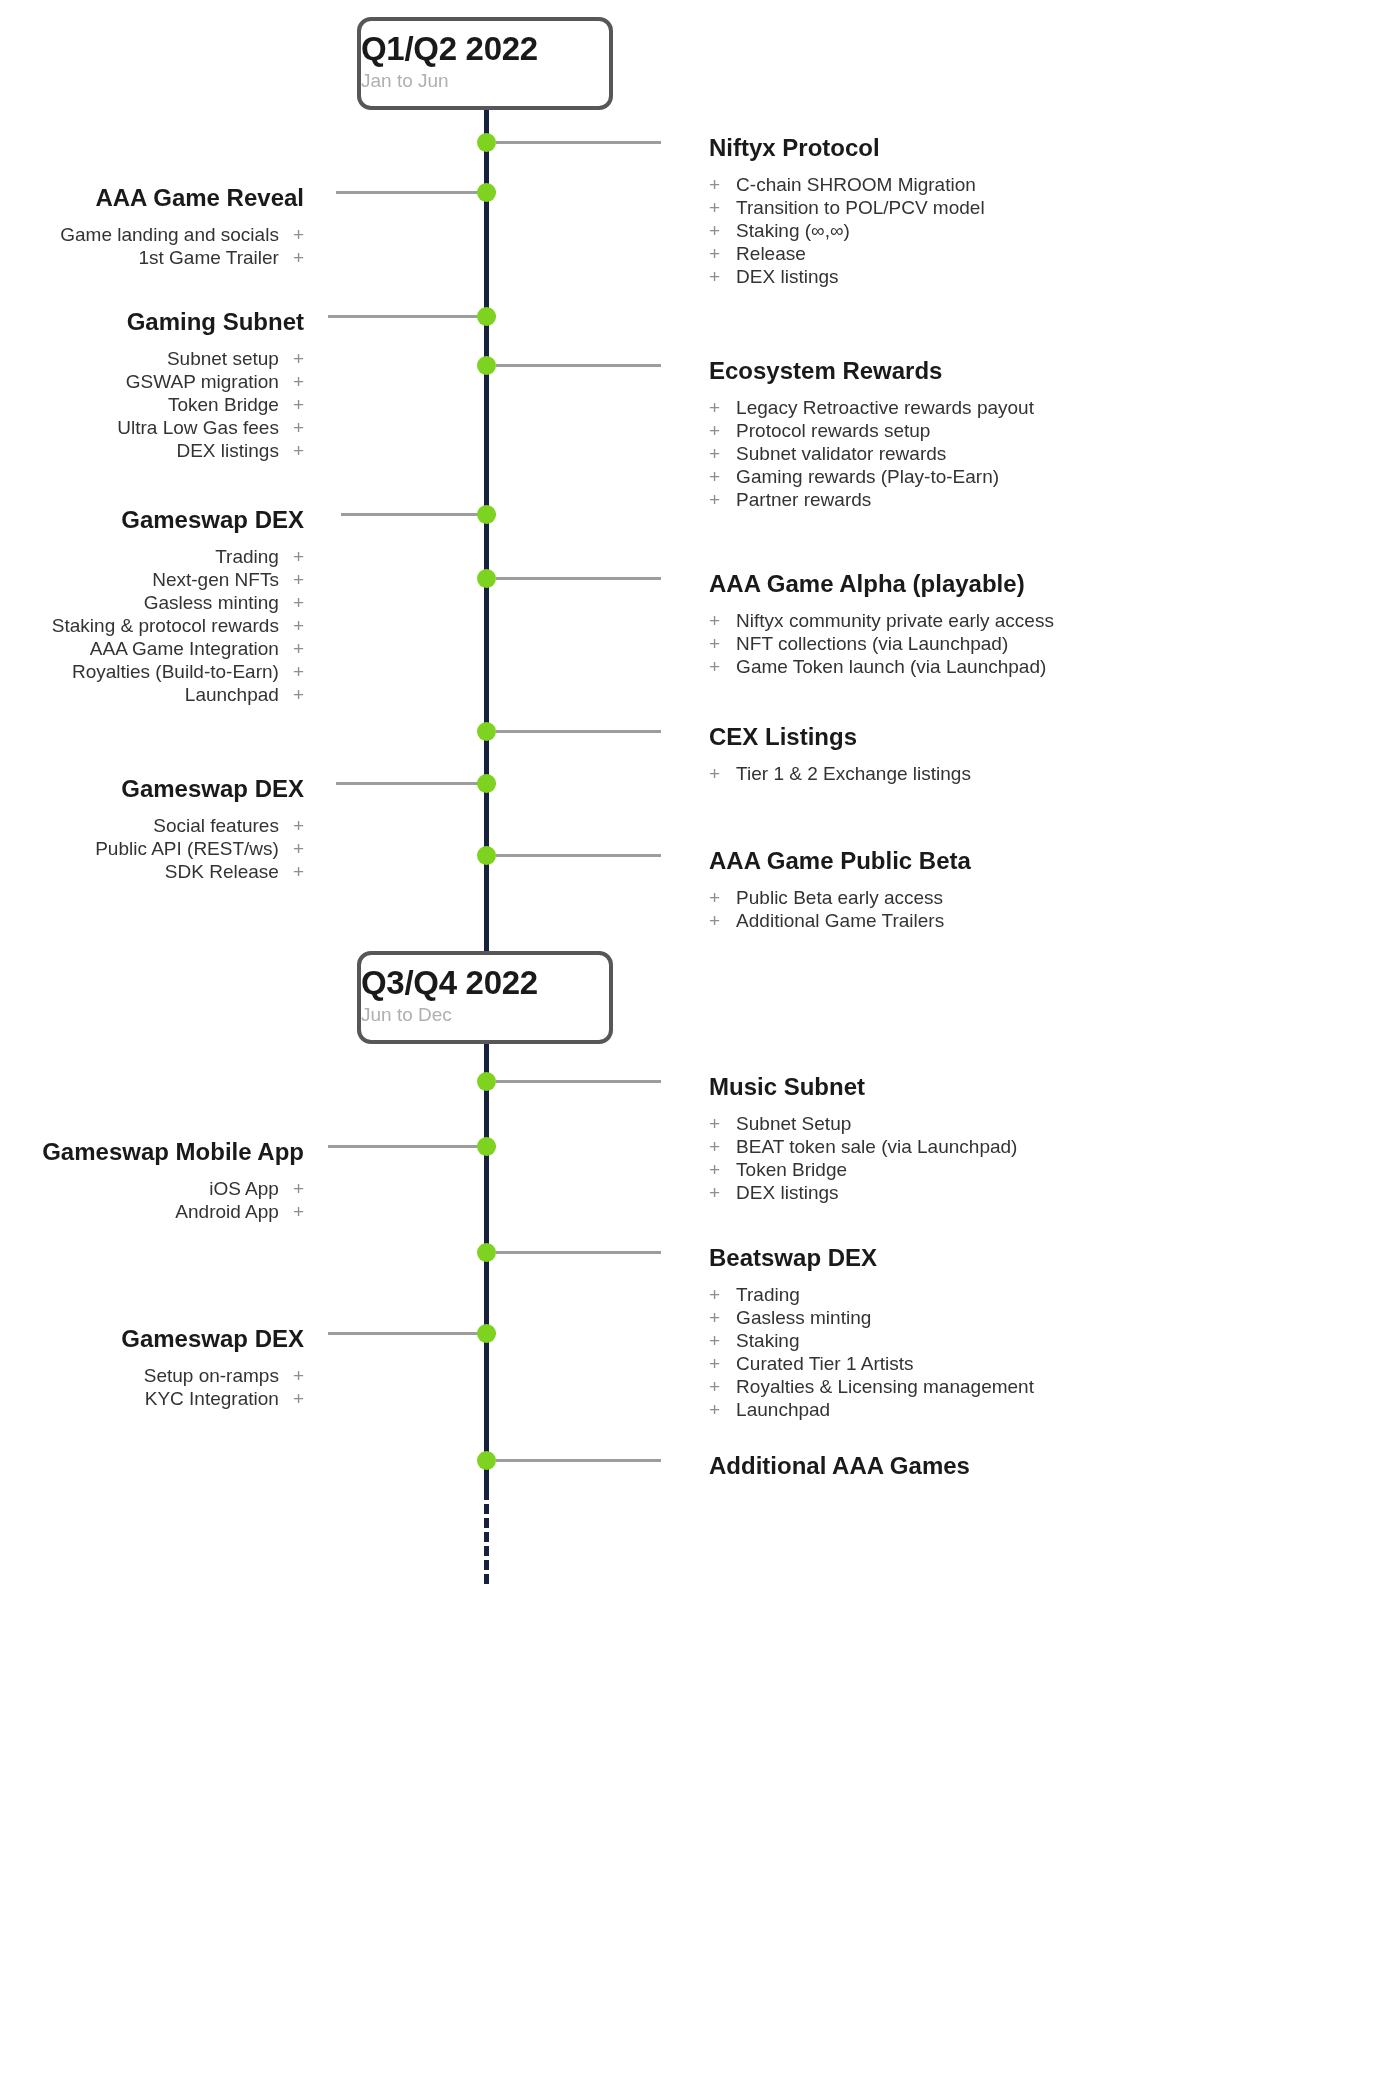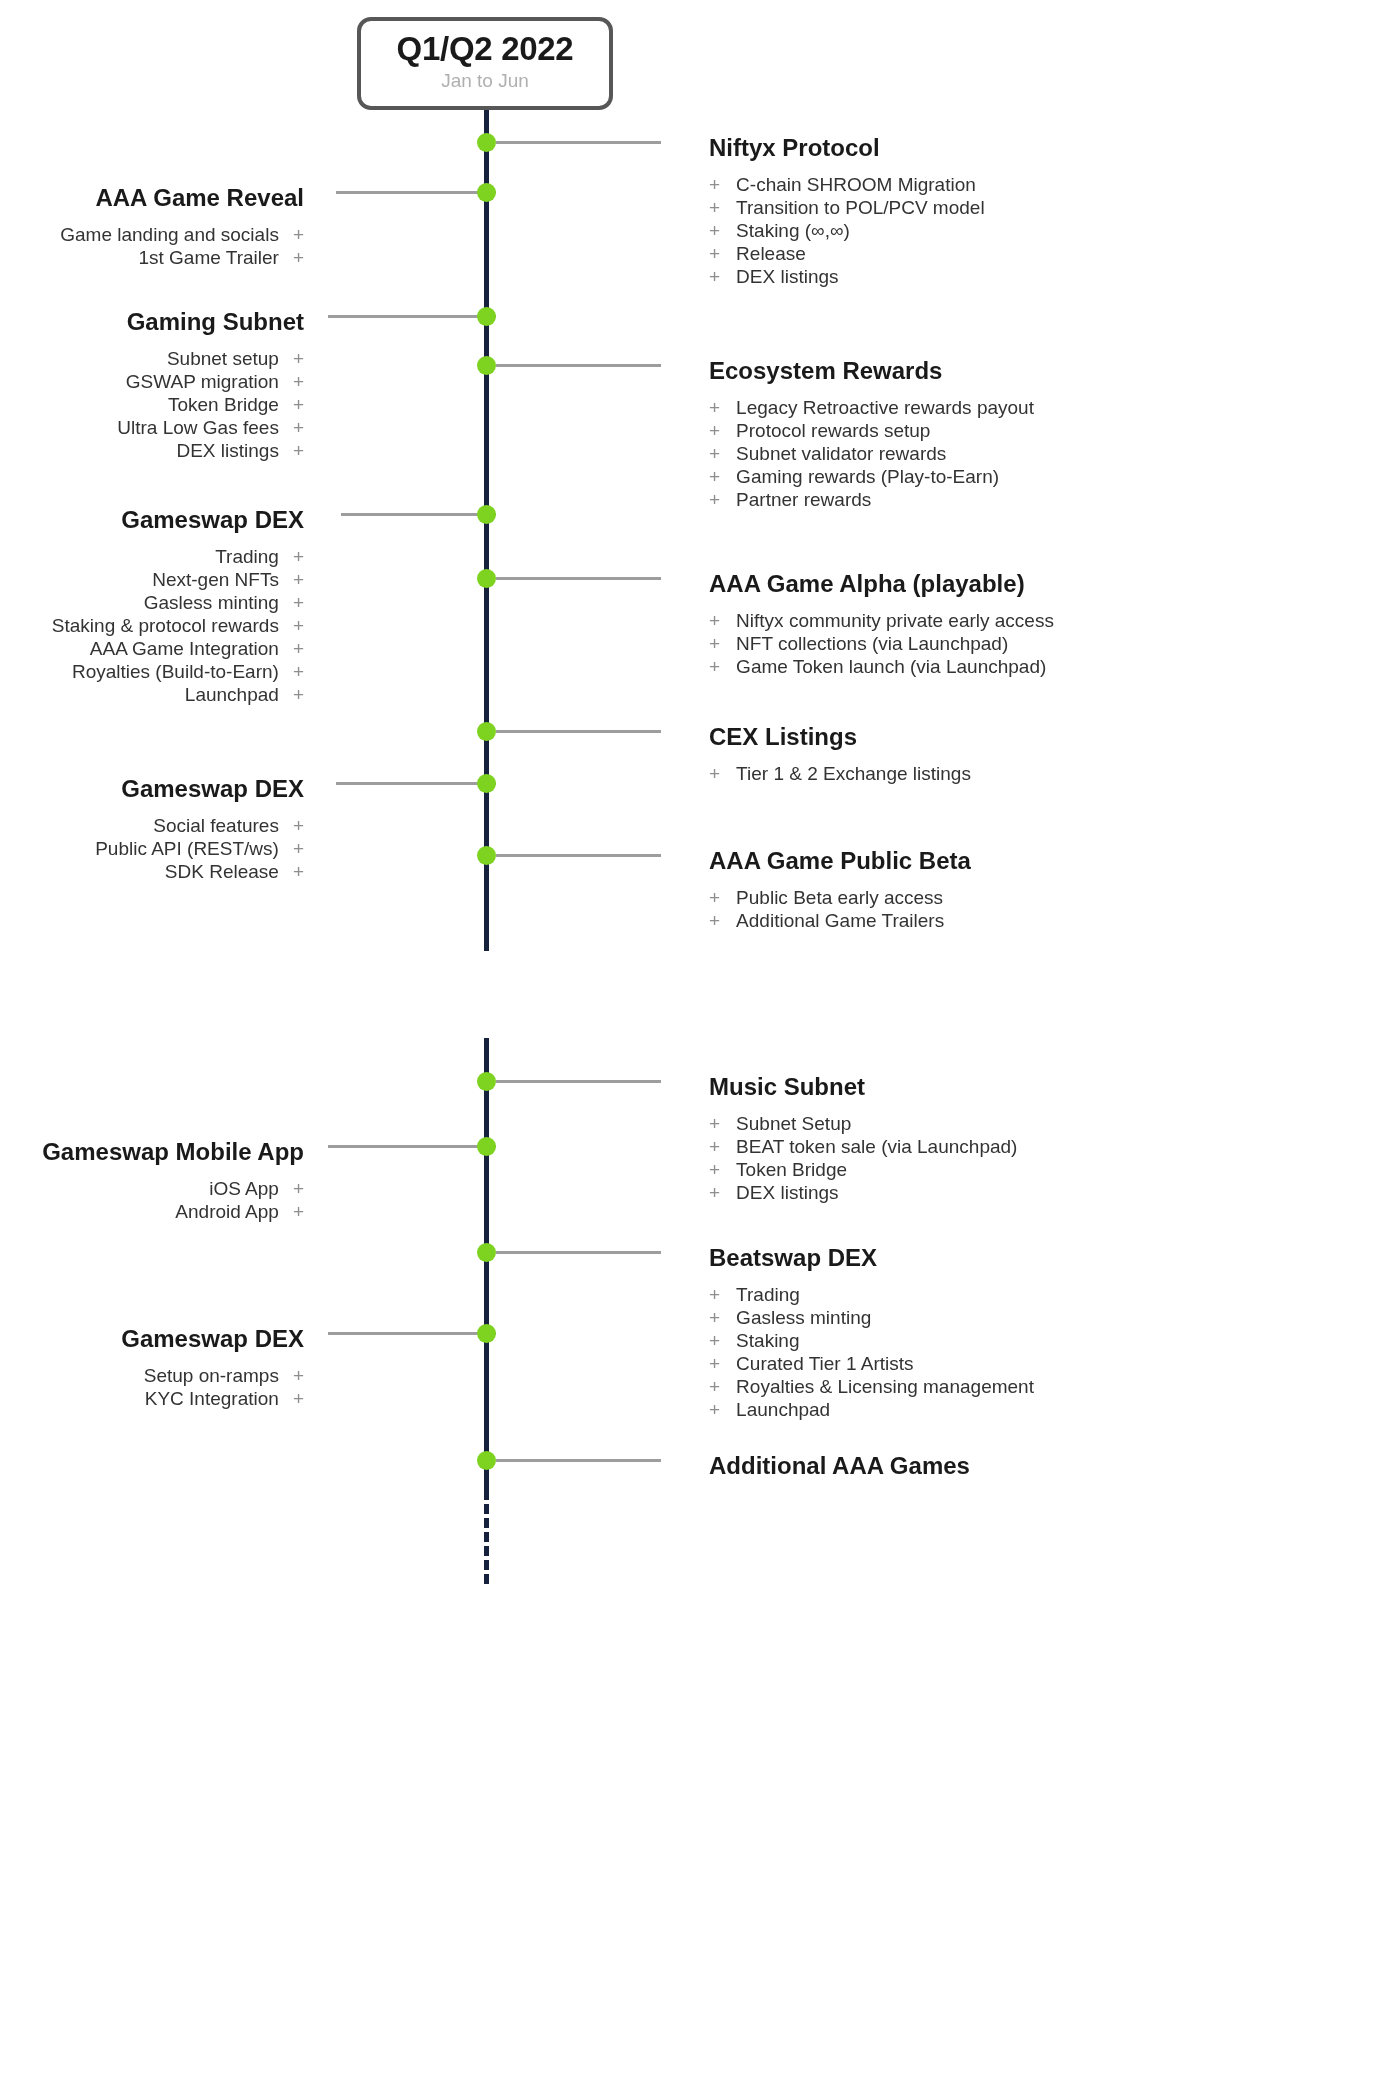--- a/index.html
+++ b/index.html
@@ -32,21 +32,21 @@
   }
 
   
   .period {
     position: absolute;
     left: 357px;
     width: 256px;
     background: #ffffff;
     border: 4px solid #575757;
     border-radius: 14px;
-    text-align: center;
+    text-align: left;
     padding: 10px 0 12px;
     z-index: 6;
   }
   .period-title {
     font-size: 33px;
     font-weight: bold;
     color: #1a1a1a;
     letter-spacing: -0.3px;
     line-height: 1.12;
   }
@@ -114,20 +114,24 @@
 <body>
 
 <div id="roadmap">
     <div class="spine" style="top: 102px; height: 849px;"></div>
     <div class="spine" style="top: 1038px; height: 452px;"></div>
     <div class="spine-dashed" style="top: 1490px; height: 94px;"></div>
     <div class="period" style="top: 17px;">
       <div class="period-title">Q1/Q2 2022</div>
       <div class="period-sub">Jan to Jun</div>
     </div>
+    <div class="period" style="top: 951px;">
+      <div class="period-title">Q3/Q4 2022</div>
+      <div class="period-sub">Jun to Dec</div>
+    </div>
     <div class="node" style="top: 133px;"></div>
     <div class="leader right" style="top: 141px; width: 165px;"></div>
     <div class="block r" style="top: 136px;">
       <div class="block-title">Niftyx Protocol</div>
       <div class="items">
         <div class="item">
           <span class="plus">+</span>
           <span>C-chain SHROOM Migration</span>
         </div>
         <div class="item">

